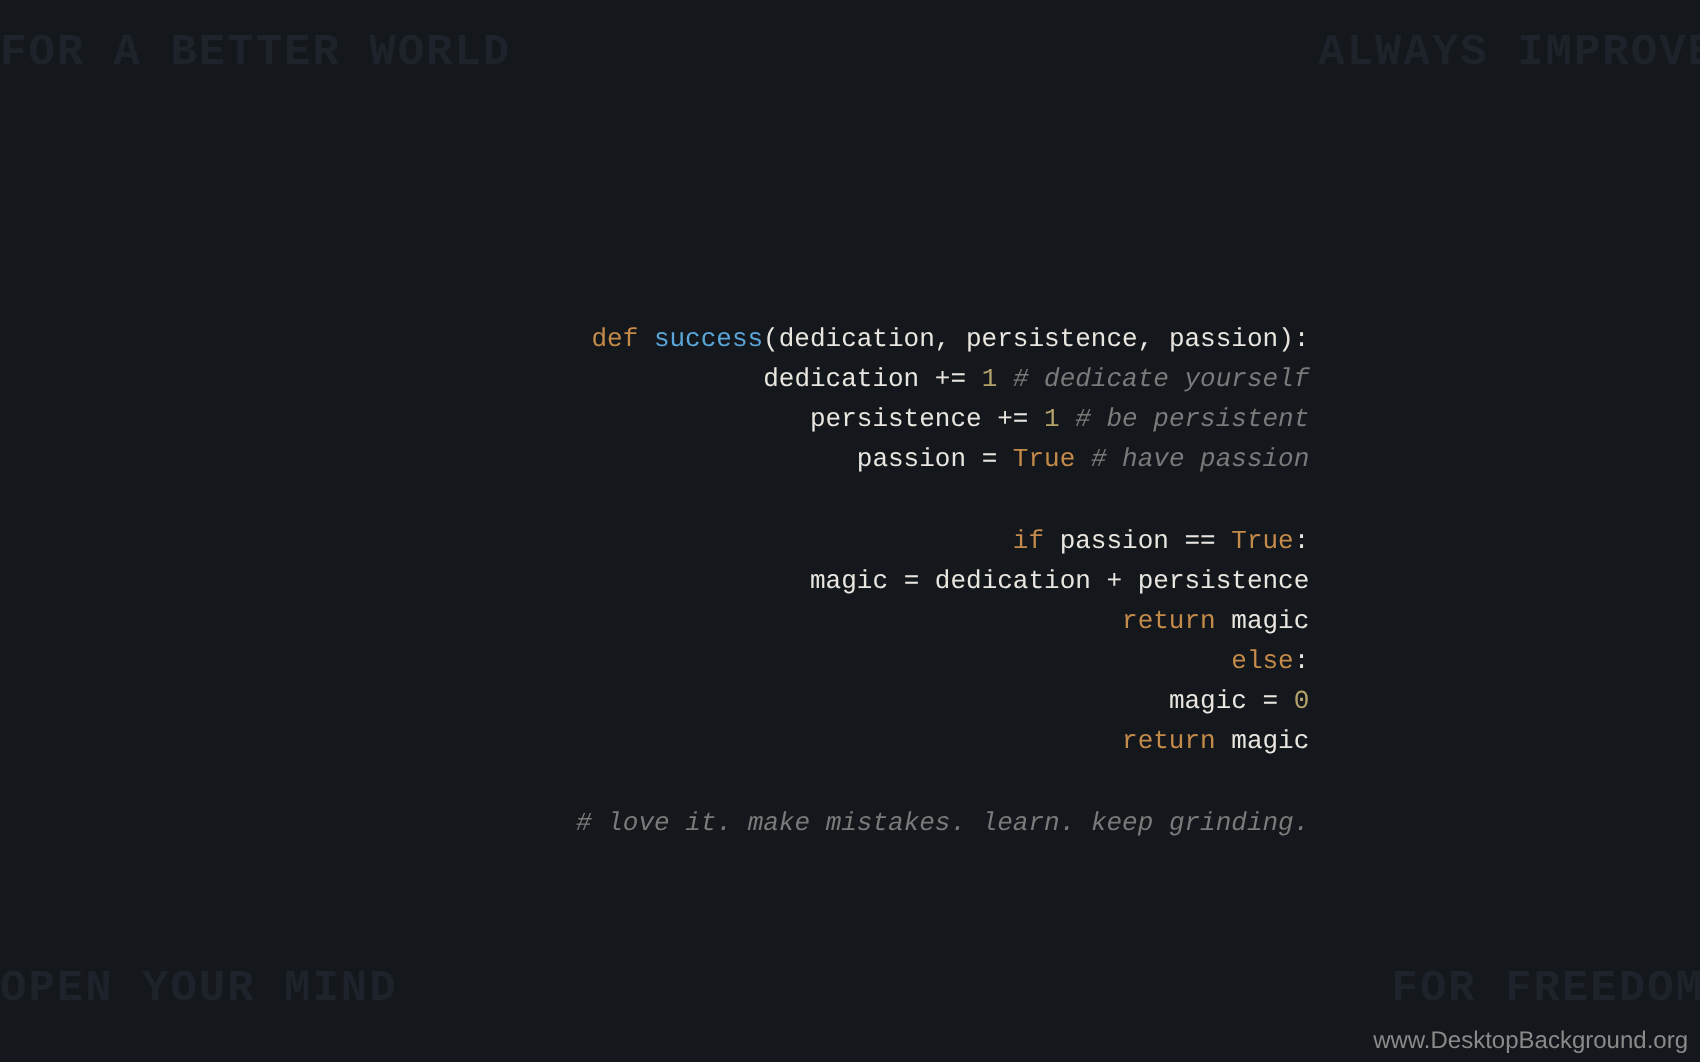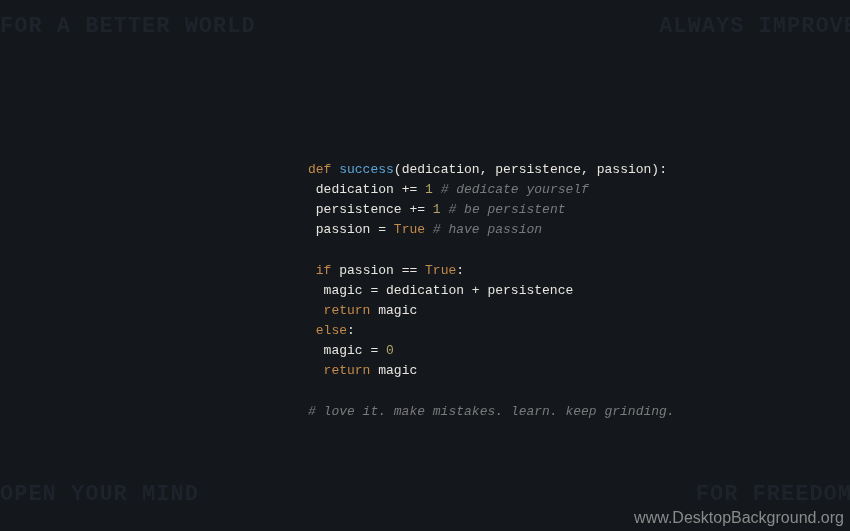--- a/index.html
+++ b/index.html
@@ -23,42 +23,43 @@
       letter-spacing: 1px;
       white-space: nowrap;
     }
     .bg-top-left { top: 14px; left: 0; }
     .bg-top-right { top: 14px; right: -8px; }
     .bg-bottom-left { bottom: 24px; left: 0; }
     .bg-bottom-right { bottom: 24px; right: -2px; }
 
     .code-block {
       position: absolute;
-      left: 308px;
+      left: 288px;
       top: 160px;
       font-size: 13px;
       line-height: 1.55;
       white-space: pre;
+      text-align: right;
     }
     .kw { color: #c48a4a; }         
     .fn { color: #5aa6d8; }         
     .id { color: #e8e6df; }         
     .op { color: #e8e6df; }         
     .num { color: #b3a36a; }        
     .bool { color: #c48a4a; }       
     .cmt { color: #7a7a7a; font-style: italic; } 
     .footer-comment {
       color: #7a7a7a;
       font-style: italic;
     }
     .watermark {
       position: absolute;
       right: 6px;
       bottom: 4px;
-      font-size: 16px;
+      font-size: 12px;
       color: #8a8a8a;
       font-family: Arial, sans-serif;
     }
   </style>
 </head>
 <body>
 
 <div class="bg-text bg-top-left">FOR A BETTER WORLD</div>
 <div class="bg-text bg-top-right">ALWAYS IMPROVE</div>
 <div class="bg-text bg-bottom-left">OPEN YOUR MIND</div>

